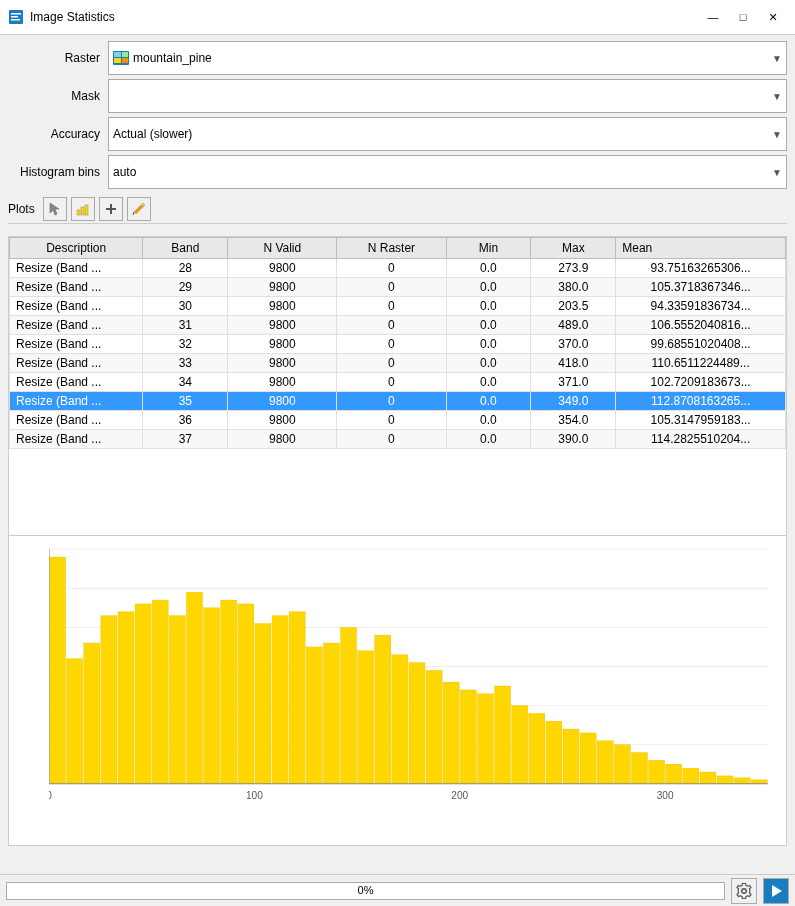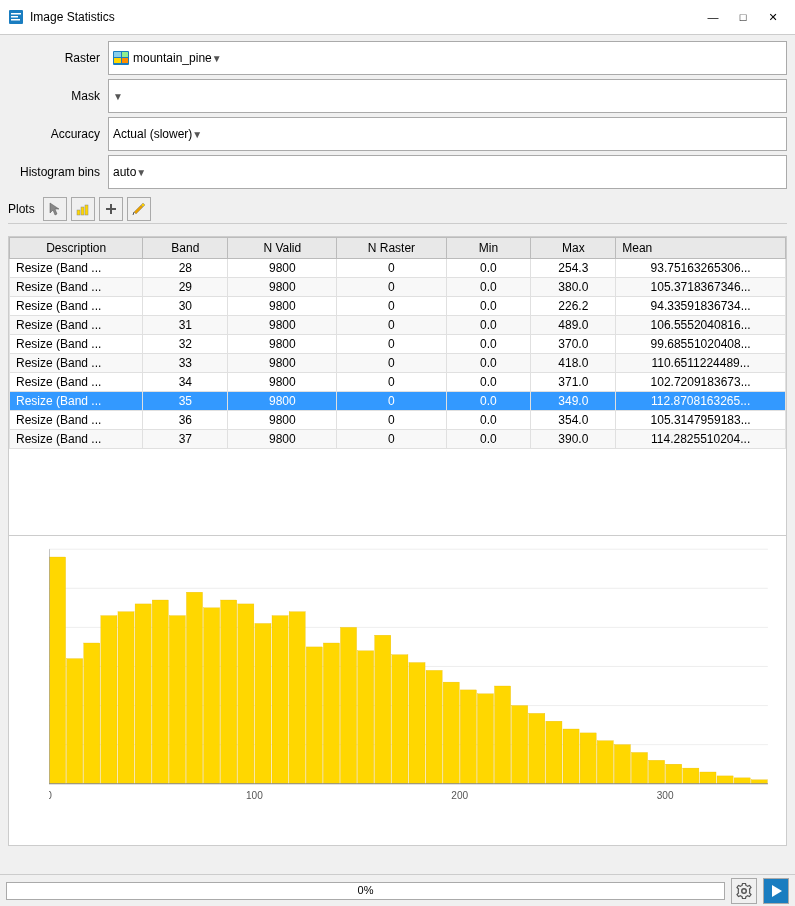--- a/index.html
+++ b/index.html
@@ -73,20 +73,21 @@
     }
     .form-select {
       flex: 1;
       height: 22px;
       border: 1px solid #aaa;
       background: white;
       font-size: 12px;
       padding: 16px 4px;
       display: flex;
       align-items: center;
+      justify-content: space-between;
       cursor: pointer;
       position: relative;
     }
     .form-select-text {
       display: flex;
       align-items: center;
       gap: 4px;
     }
     .select-arrow {
       font-size: 10px;
@@ -359,39 +360,39 @@
             <th class="col-mean">Mean</th>
           </tr>
         </thead>
         <tbody id="table-body">
         <tr>
               <td style="text-align: left;">Resize (Band ...</td>
               <td style="text-align: center;">28</td>
               <td style="text-align: center;">9800</td>
               <td style="text-align: center;">0</td>
               <td style="text-align: center;">0.0</td>
-              <td style="text-align: center;">254.3</td>
+              <td style="text-align: center;">273.9</td>
               <td style="text-align: center;">93.75163265306...</td>
             </tr>
             <tr>
               <td style="text-align: left;">Resize (Band ...</td>
               <td style="text-align: center;">29</td>
               <td style="text-align: center;">9800</td>
               <td style="text-align: center;">0</td>
               <td style="text-align: center;">0.0</td>
               <td style="text-align: center;">380.0</td>
               <td style="text-align: center;">105.3718367346...</td>
             </tr>
             <tr>
               <td style="text-align: left;">Resize (Band ...</td>
               <td style="text-align: center;">30</td>
               <td style="text-align: center;">9800</td>
               <td style="text-align: center;">0</td>
               <td style="text-align: center;">0.0</td>
-              <td style="text-align: center;">226.2</td>
+              <td style="text-align: center;">203.5</td>
               <td style="text-align: center;">94.33591836734...</td>
             </tr>
             <tr>
               <td style="text-align: left;">Resize (Band ...</td>
               <td style="text-align: center;">31</td>
               <td style="text-align: center;">9800</td>
               <td style="text-align: center;">0</td>
               <td style="text-align: center;">0.0</td>
               <td style="text-align: center;">489.0</td>
               <td style="text-align: center;">106.5552040816...</td>

